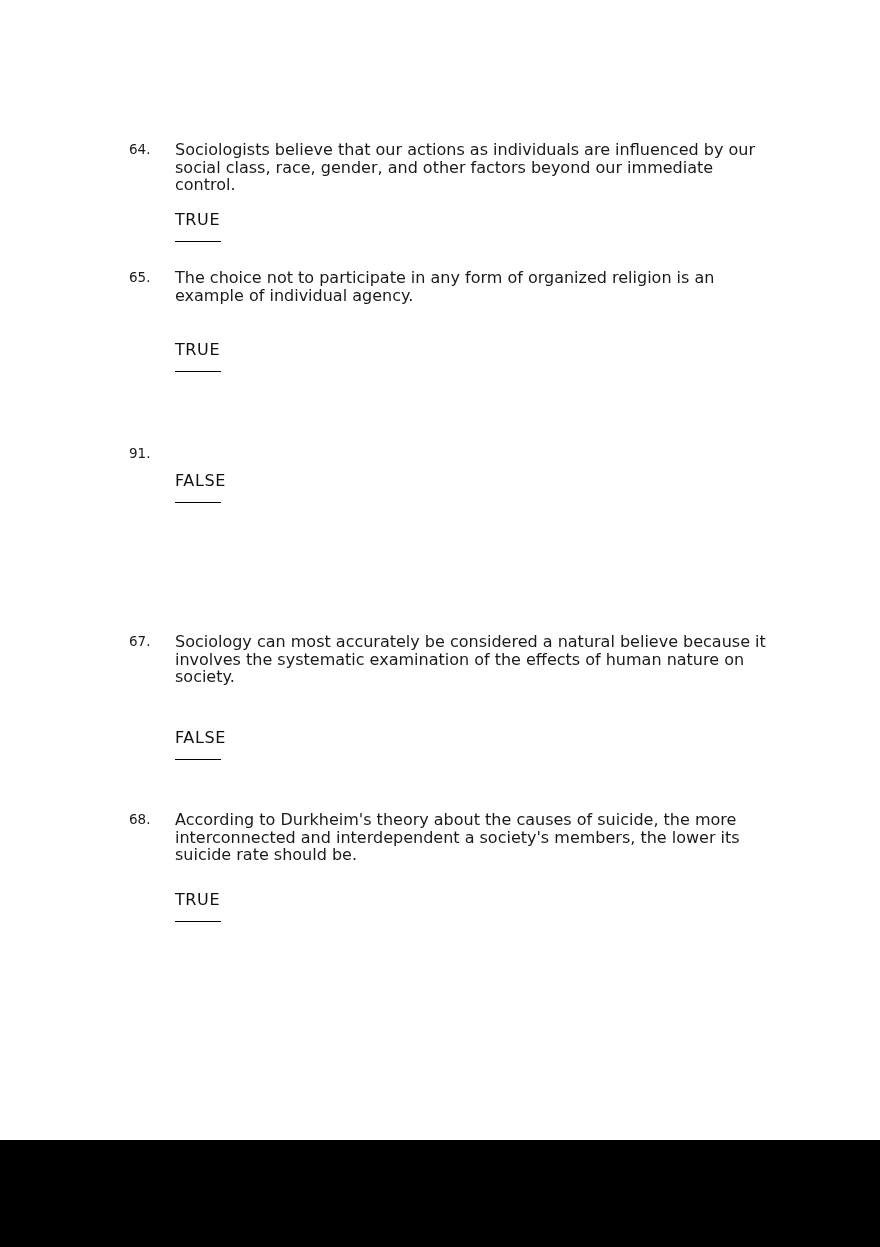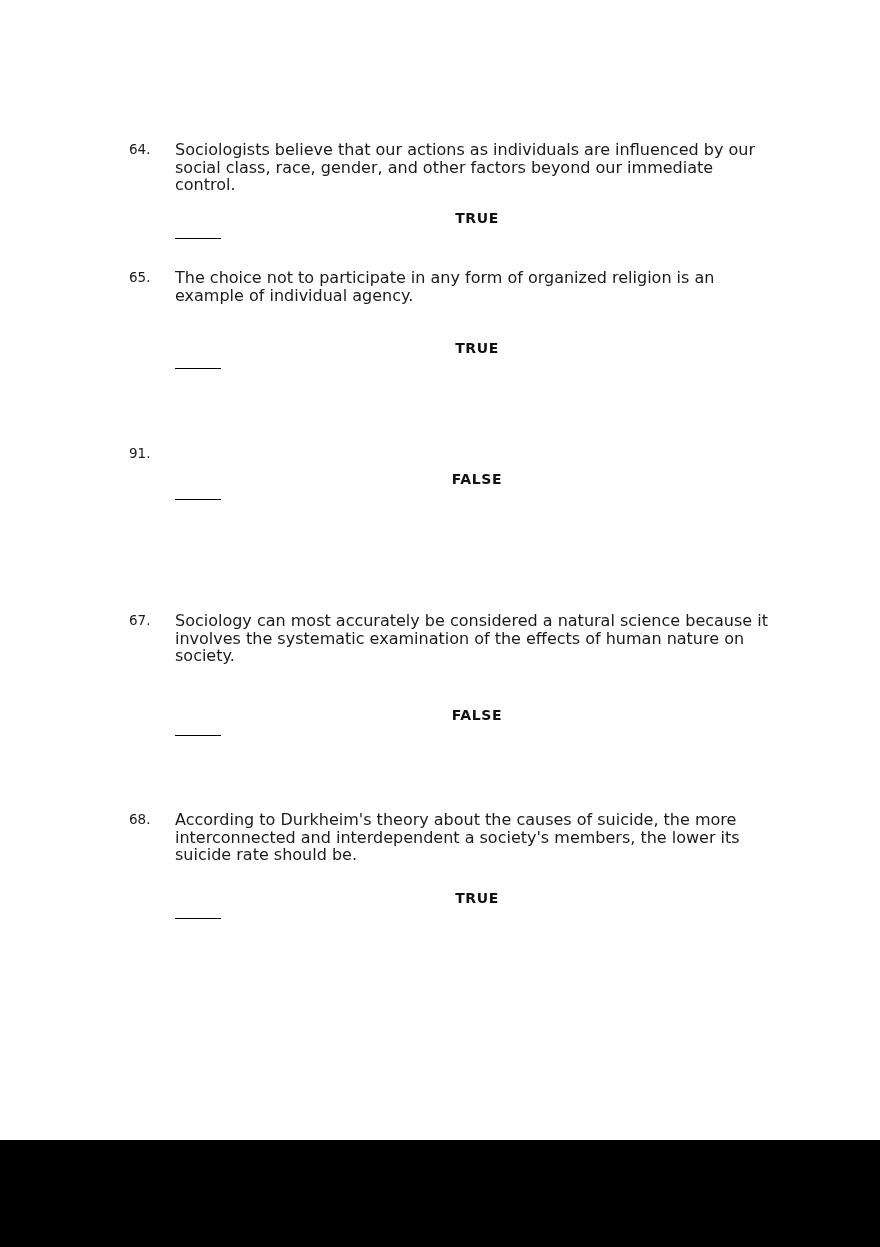--- a/index.html
+++ b/index.html
@@ -35,25 +35,24 @@
     flex: 1 1 auto;
   }
   .q-text {
     margin: 0;
     font-size: 16px;
     line-height: 17.5px;
     color: #1a1a1a;
     max-width: 600px;
   }
   .answer {
-    font-size: 14px;
-    font-weight: bold;
+    font-size: 16px;
+    font-weight: normal;
     letter-spacing: 0.6px;
     color: #111111;
-    text-align: center;
   }
   .answer-line {
     width: 46px;
     height: 0;
     border-top: 1.4px solid #000000;
     margin-top: 12px;
   }
   .footer-black {
     position: absolute;
     left: 0;
@@ -93,25 +92,25 @@
   <div class="question" style="top:445px;">
     <div class="q-row">
       <div class="q-number">91.</div>
       <div class="q-body">
         <div class="answer" style="margin-top:26px;">FALSE</div>
         <div class="answer-line"></div>
       </div>
     </div>
   </div>
 
-  <div class="question" style="top:612px;">
+  <div class="question" style="top:633px;">
     <div class="q-row">
       <div class="q-number">67.</div>
       <div class="q-body">
-        <p class="q-text">Sociology can most accurately be considered a natural science because it involves the systematic examination of the effects of human nature on society.</p>
+        <p class="q-text">Sociology can most accurately be considered a natural believe because it involves the systematic examination of the effects of human nature on society.</p>
         <div class="answer" style="margin-top:42px;">FALSE</div>
         <div class="answer-line"></div>
       </div>
     </div>
   </div>
 
   <div class="question" style="top:811px;">
     <div class="q-row">
       <div class="q-number">68.</div>
       <div class="q-body">

